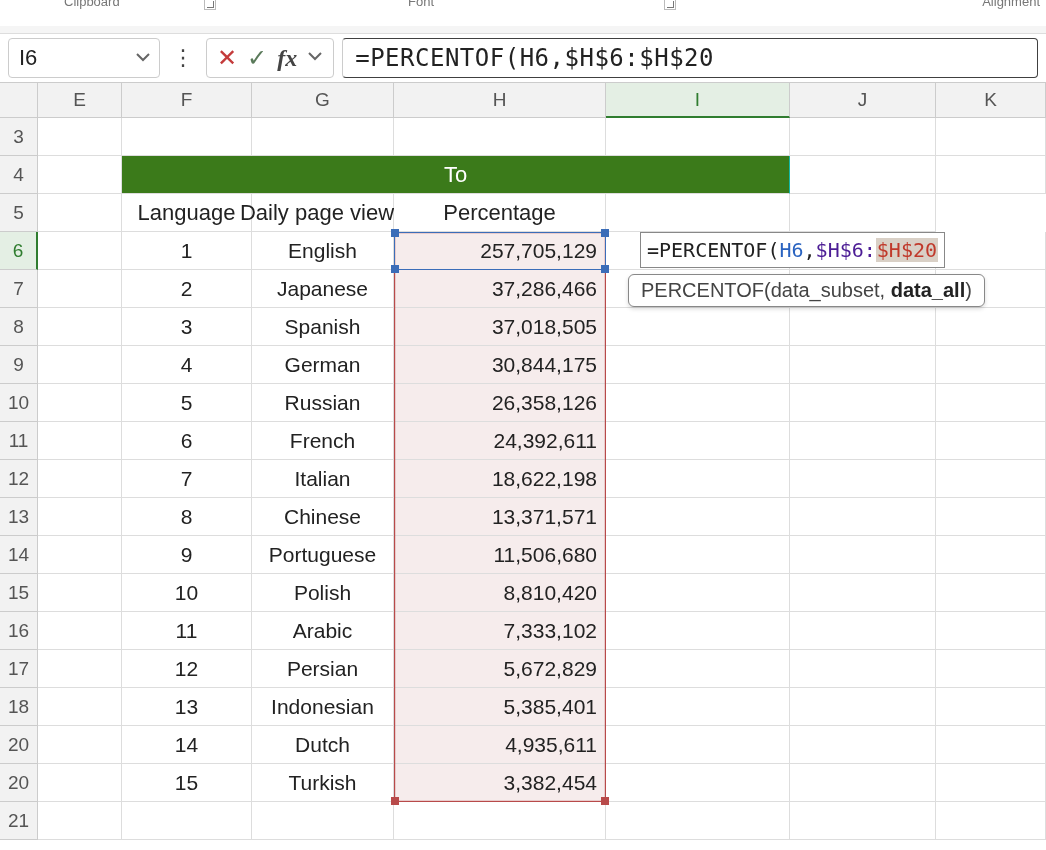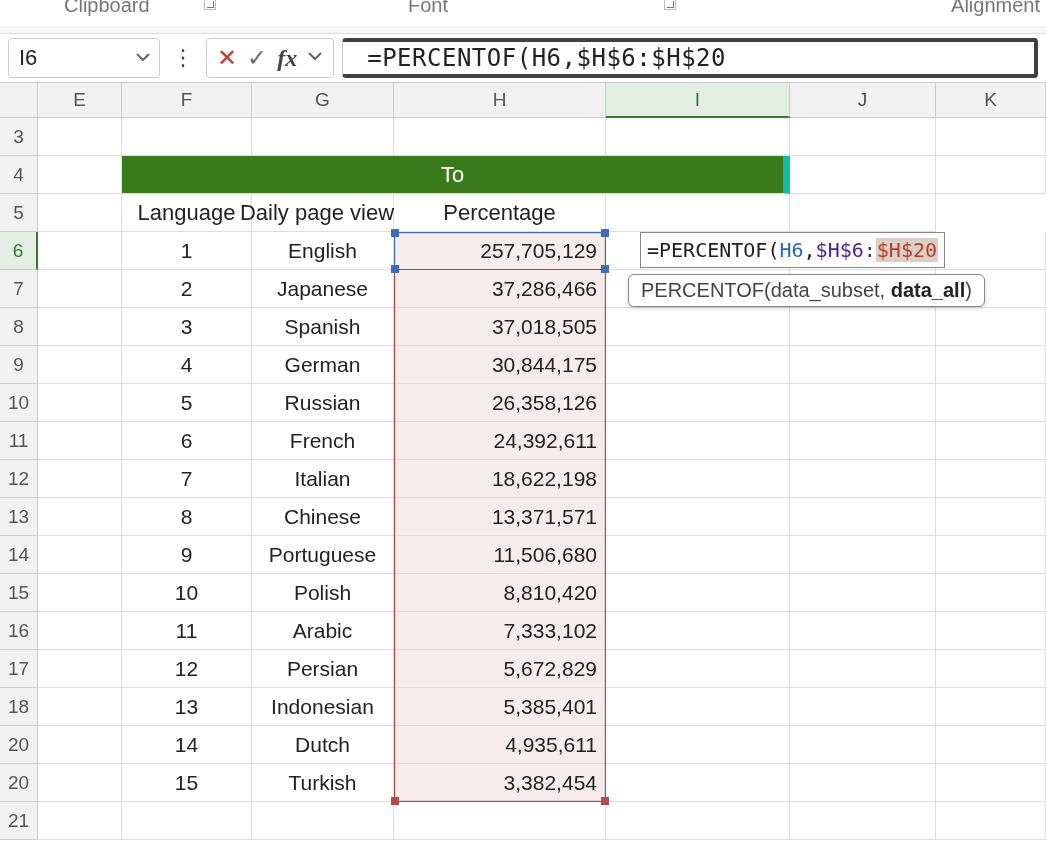--- a/index.html
+++ b/index.html
@@ -12,21 +12,21 @@
     font-size: 20px;
     color:#222;
   }
 
   
   .ribbon-frag {
     display:flex;
     align-items:flex-end;
     height:26px;
     color:#777;
-    font-size:20px;
+    font-size:13px;
     padding:0 0;
     position:relative;
   }
   .ribbon-frag .rg { position:absolute; }
   .ribbon-frag .lbl-clip { left:64px; top:-6px; text-decoration:line-through #bbb00000;}
   .ribbon-frag .lbl-font { left:408px; top:-6px;}
   .ribbon-frag .lbl-align { right:6px; top:-6px;}
   .dlaunch {
     border:1px solid #bbb;
     width:12px; height:12px;
@@ -79,26 +79,26 @@
     padding:0 10px;
     font-size:22px;
   }
   .x-btn { color:#c43b3b; font-weight:500; font-size:24px;}
   .chk-btn { color:#5a7a5a; font-size:24px;}
   .fx-btn { font-style:italic; font-family: "Times New Roman", serif; font-size:24px; color:#444;font-weight:bold;}
   .fx-chev { color:#666; font-size:16px;}
   .formula-input {
     flex:1;
     height:40px;
-    border:4px solid #404040;
+    border:1px solid #404040;
     border-left:1px solid #ccc;
     border-radius:4px;
     display:flex;
     align-items:center;
-    padding:0 24px;
+    padding:0 12px;
     font-family: Consolas, monospace;
     font-size:24px;
     letter-spacing:0.5px;
   }
 
   
   .grid {
     position:relative;
     user-select:none;
   }
@@ -150,21 +150,21 @@
   }
   .center { justify-content:center; }
   .right  { justify-content:flex-end; }
   .green-merge {
     background:#3b7a1a;
     color:#fff;
     justify-content:center;
     font-size:22px;
     grid-column: 3 / span 4;
     border-bottom:1px solid #ddd;
-    border-right:7px solid #14b8a6;
+    border-right:1px solid #14b8a6;
   }
   .hdr-text { font-size:22px; }
   .pink { background:#f6ecec; }
   .pink .cell, .pink { } 
 
   
   .red-outline {
     position:absolute;
     pointer-events:none;
     border:1px solid #b84a4a;

